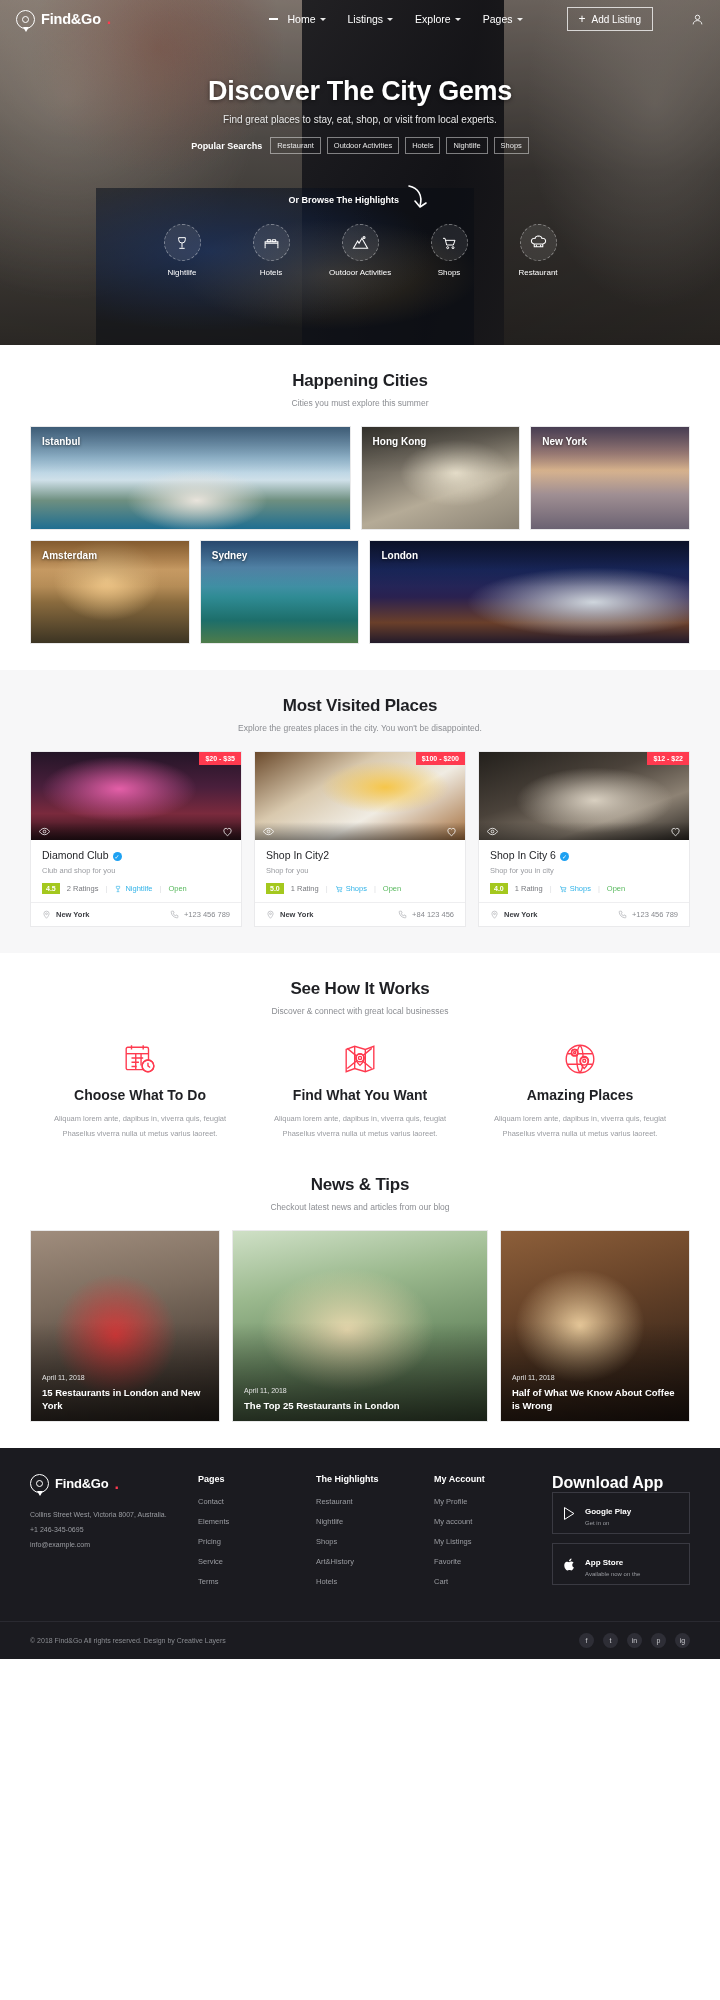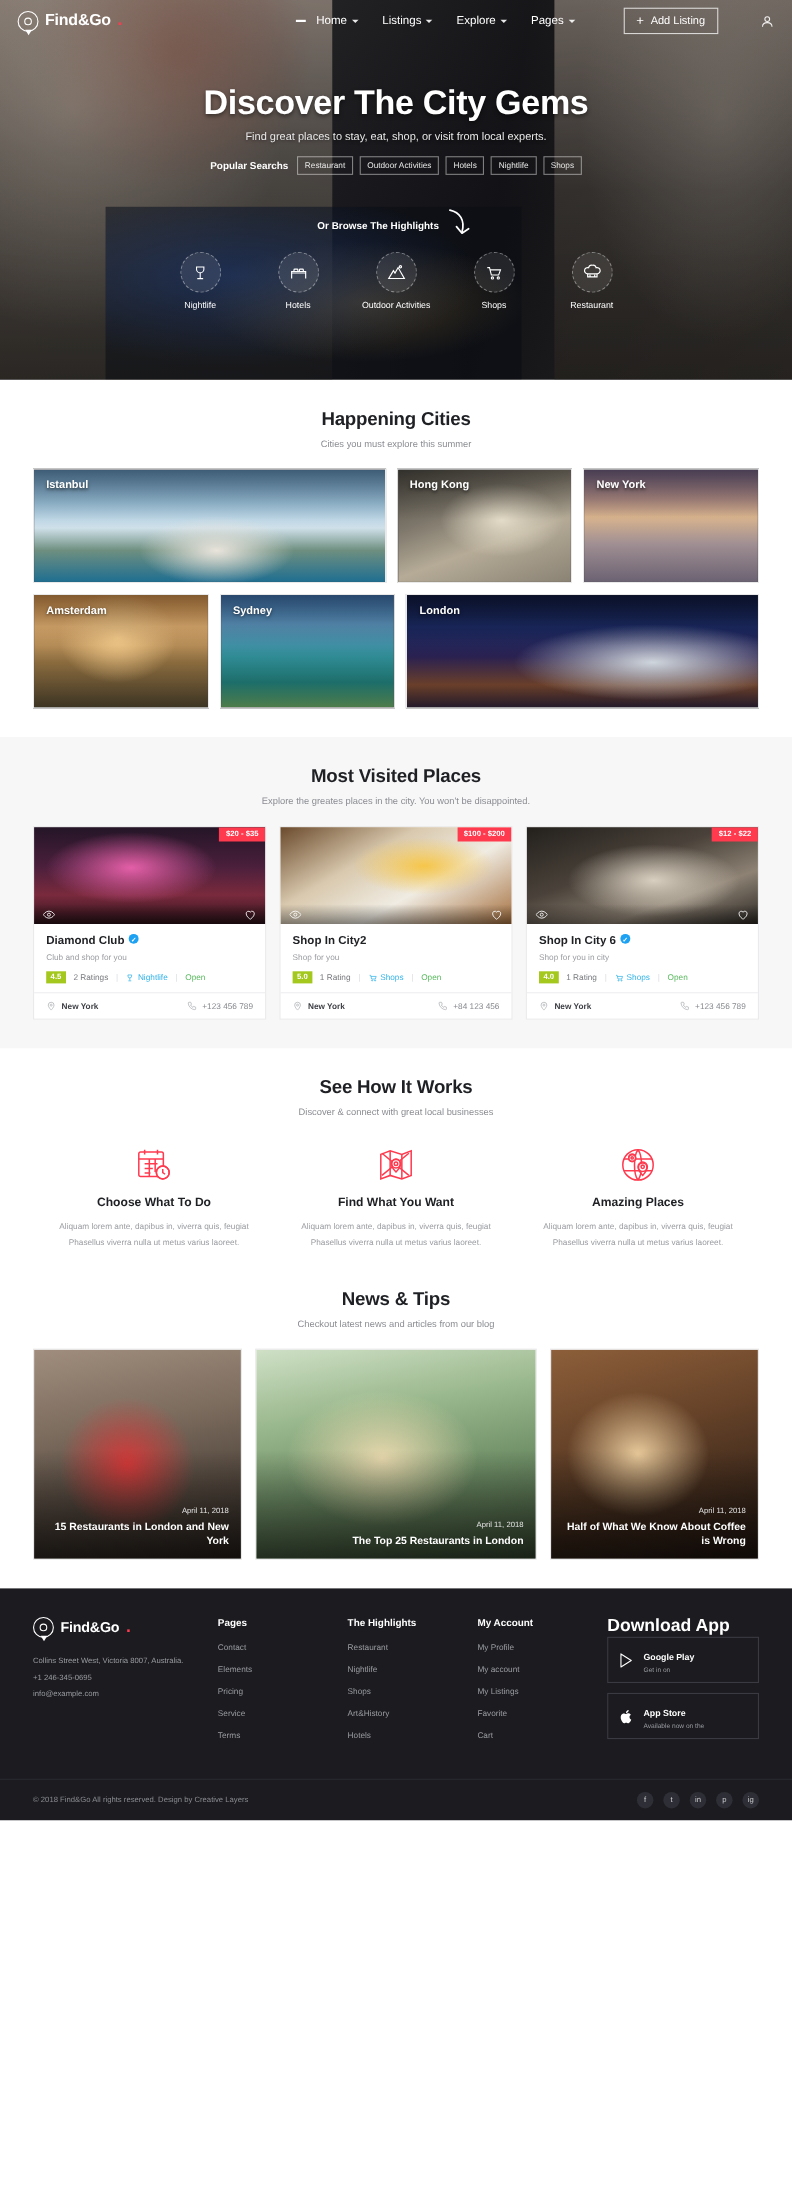--- a/index.html
+++ b/index.html
@@ -99,21 +99,21 @@
     padding: 5px 11px;
     display: flex; align-items: center; gap: 6px;
     cursor: pointer; white-space: nowrap;
   }
   .plus { font-size: 12px; line-height: 1; }
   .user-ico { margin-left: 16px; color: #fff; opacity: .9; cursor: pointer; display: flex; }
 
   
   .hero-inner { position: relative; z-index: 15; text-align: center; padding-top: 38px; }
   .hero-title {
-    color: #fff; font-size: 31px; font-weight: 700; letter-spacing: -.3px;
+    color: #fff; font-size: 27px; font-weight: 700; letter-spacing: -.3px;
     text-shadow: 0 1px 4px rgba(0,0,0,.5);
   }
   .hero-sub { color: #e9e9e9; font-size: 10px; margin-top: 7px; text-shadow: 0 1px 3px rgba(0,0,0,.5); }
 
   .searchbar {
     margin: 18px auto 0; width: 448px; height: 25px;
     display: flex; box-shadow: 0 2px 10px rgba(0,0,0,.25);
   }
   .searchbar input {
     flex: 1; border: 0; outline: 0;
@@ -218,22 +218,22 @@
   }
   .img-actions {
     position: absolute; left: 0; right: 0; bottom: 0;
     height: 18px; display: flex; align-items: center; justify-content: space-between;
     padding: 0 8px;
     background: linear-gradient(180deg, rgba(0,0,0,0) 0%, rgba(0,0,0,.45) 100%);
     color: #fff;
   }
   .lcard-body { padding: 9px 11px 8px; }
   .lc-title {
-    font-size: 10.5px; font-weight: 700; color: #1f2024;
-    display: flex; align-items: flex-start; gap: 4px;
+    font-size: 10.5px; font-weight: 400; color: #1f2024;
+    display: flex; align-items: flex-end; gap: 4px;
   }
   .verified {
     width: 9px; height: 9px; border-radius: 50%;
     background: #1da1f2; color: #fff;
     font-size: 6px; display: flex; align-items: center; justify-content: center;
     flex: 0 0 auto;
   }
   .lc-desc { font-size: 7.5px; color: #9a9ca1; margin-top: 5px; }
   .lc-meta { display: flex; align-items: center; gap: 7px; margin-top: 8px; font-size: 7.5px; }
   .rating-badge {
@@ -251,26 +251,26 @@
     font-size: 7.5px; color: #5c5e63;
   }
   .foot-item { display: flex; align-items: center; gap: 5px; }
   .foot-item .txt { font-weight: 700; color: #3c3e43; }
   .foot-item .phone { color: #86888d; font-weight: 400; }
 
   
   .works { display: flex; margin-top: 26px; }
   .work { flex: 1; text-align: center; padding: 0 16px; }
   .work-icon { color: #ff3a4f; display: flex; justify-content: center; }
-  .work-title { font-size: 11px; font-weight: 700; color: #1f2024; margin-top: 11px; }
+  .work-title { font-size: 14px; font-weight: 700; color: #1f2024; margin-top: 11px; }
   .work-text { font-size: 7.5px; color: #9a9ca1; margin-top: 9px; line-height: 1.95; }
 
   
   .blogs { display: flex; gap: 12px; margin-top: 18px; }
-  .blog { position: relative; height: 192px; overflow: hidden; border: 1px solid #e9e9ea; text-align: right; }
+  .blog { position: relative; height: 192px; overflow: hidden; border: 1px solid #e9e9ea; }
   .bg-1 { background: radial-gradient(ellipse at 45% 55%, #d63a3a 0%, rgba(214,58,58,0) 42%), linear-gradient(170deg, #a08d7d 0%, #7d6d5f 35%, #4f443b 70%, #2b241f 100%); }
   .bg-2 { background: radial-gradient(ellipse at 45% 52%, #e8d9ae 0%, rgba(232,217,174,0) 44%), linear-gradient(170deg, #cfe0c6 0%, #9bb98e 30%, #6f8f67 60%, #3f5238 100%); }
   .bg-3 { background: radial-gradient(ellipse at 42% 50%, #e8c99a 0%, rgba(232,201,154,0) 42%), linear-gradient(165deg, #8d5f3a 0%, #6a452a 35%, #3f2a1c 72%, #241711 100%); }
   .blog-overlay { position: absolute; inset: 0; background: linear-gradient(180deg, rgba(0,0,0,0) 48%, rgba(0,0,0,.6) 100%); }
   .blog-meta { position: absolute; left: 11px; right: 11px; bottom: 9px; z-index: 3; }
   .blog-date { color: #e4e4e4; font-size: 7px; }
   .blog-title { color: #fff; font-size: 9.5px; font-weight: 700; line-height: 1.4; margin-top: 5px; }
 
   
   .footer { background: #1b1b20; color: #fff; padding: 26px 0 0; }

